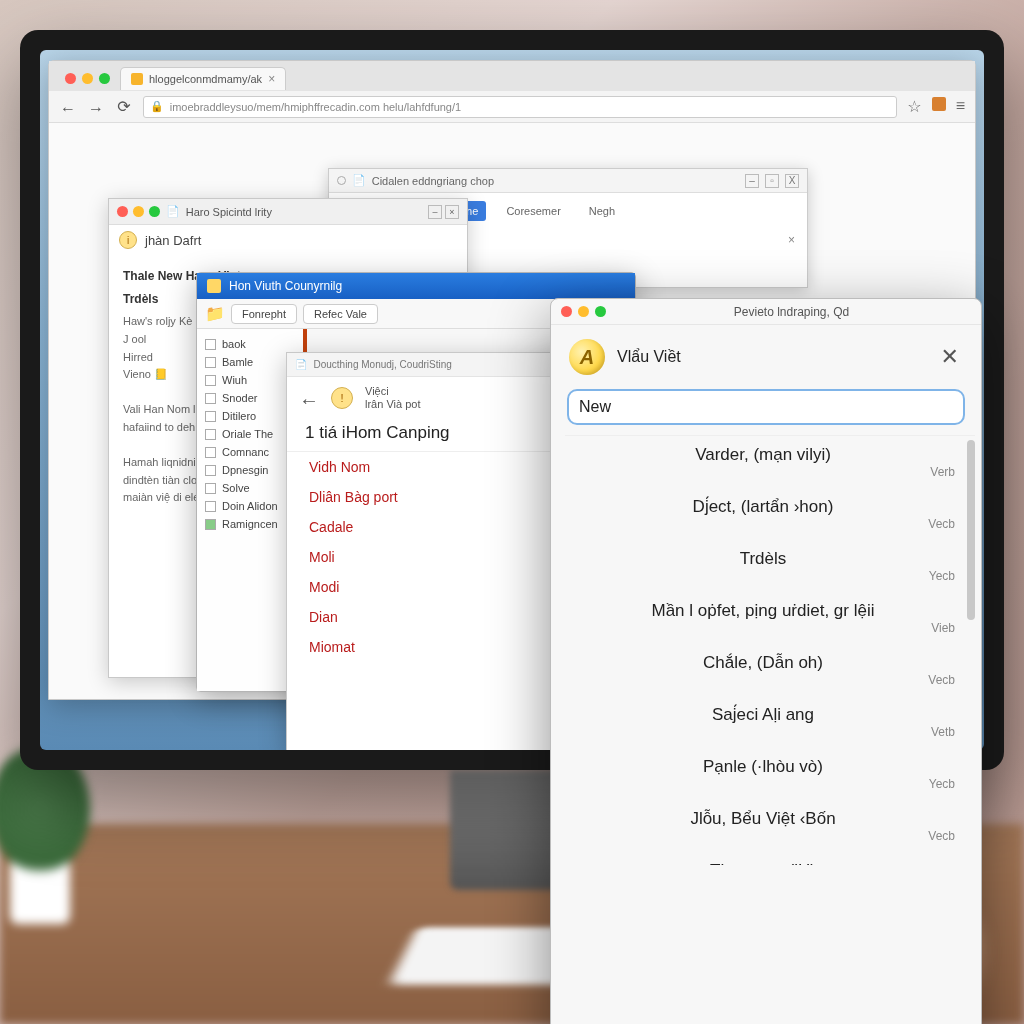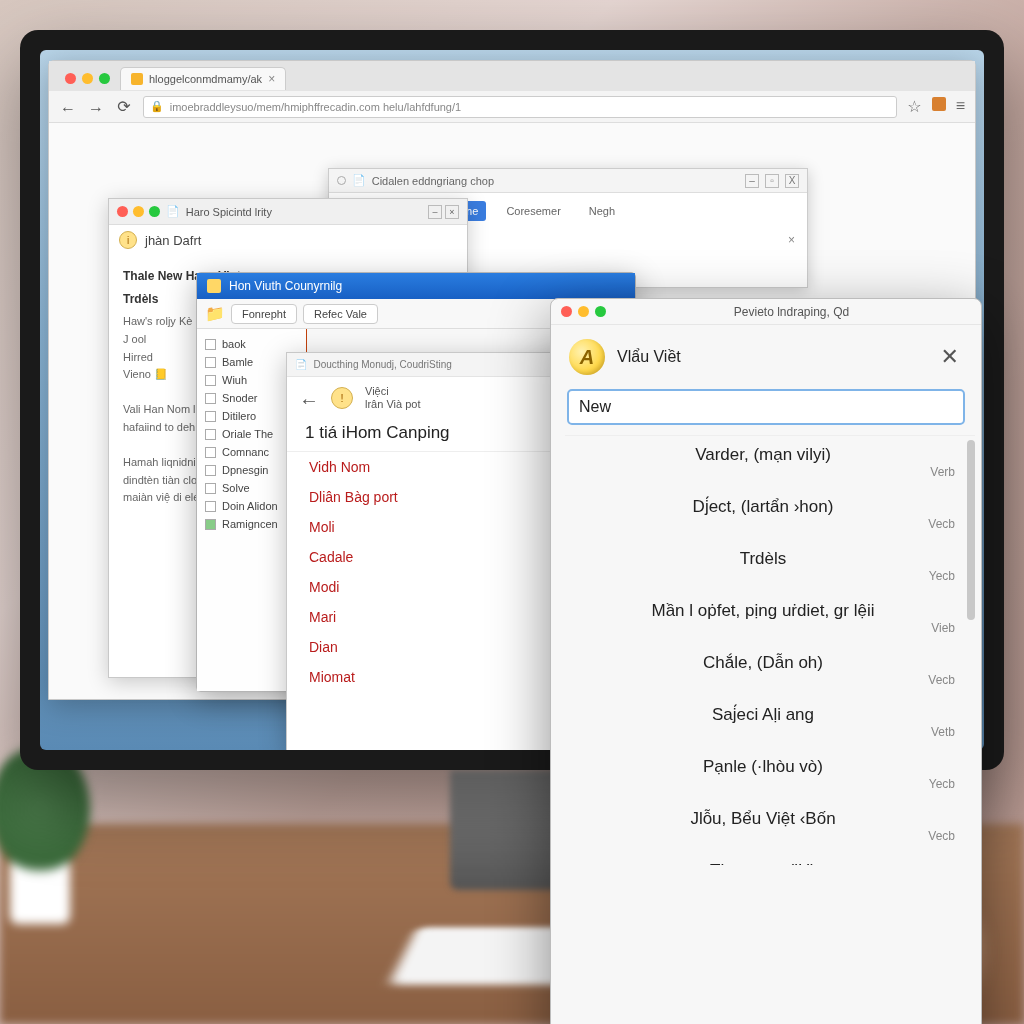--- a/index.html
+++ b/index.html
@@ -63,21 +63,21 @@
   .win2 {
     position:absolute; left:156px; top:222px; width:440px; height:420px;
     background:#f8f8f8; border:1px solid #b4b4b4; border-radius:5px;
     box-shadow:0 8px 30px rgba(0,0,0,0.3);
   }
   .titlebar2 { height:26px; background:linear-gradient(#2a7de0,#1860c4); color:#fff;
     display:flex; align-items:center; padding:0 10px; font-size:12px; gap:8px;}
   .titlebar2 .ticon{width:14px;height:14px;background:#ffd766;border-radius:2px;}
   .win2 .toolbar{height:30px;border-bottom:1px solid #ddd;display:flex;align-items:center;padding:0 8px;gap:6px;}
   .tabbtn{border:1px solid #ccc;background:#fff;border-radius:4px;padding:3px 10px;font-size:11px;color:#444;}
-  .sidebar2{position:absolute;left:0;top:56px;width:110px;bottom:0;background:#fefefe;border-right:1px solid #c2410c;padding:6px 0;}
+  .sidebar2{position:absolute;left:0;top:56px;width:110px;bottom:0;background:#fefefe;border-right:4px solid #c2410c;padding:6px 0;}
   .sbitem{display:flex;align-items:center;gap:6px;padding:3px 8px;font-size:11px;color:#444;}
   .sbitem .cb{width:11px;height:11px;border:1px solid #aaa;background:#fff;}
 
   
   .win1 { position:absolute; left:68px; top:148px; width:360px; height:480px;
     background:#fff; border:1px solid #c8c8c8; box-shadow:0 4px 20px rgba(0,0,0,0.2);}
   .win1 .hdr{height:26px;background:#f0f0f0;border-bottom:1px solid #ddd;display:flex;align-items:center;padding:0 8px;font-size:11px;color:#555;gap:6px;}
   .win1 .hdr .dots{display:flex;gap:5px;}
   .win1 .wminbtn{margin-left:auto;display:flex;gap:3px;}
   .win1 .wminbtn span{width:14px;height:14px;border:1px solid #bbb;font-size:9px;display:flex;align-items:center;justify-content:center;color:#666;}
@@ -117,21 +117,21 @@
   }
   .dlg .dtitle{height:26px;display:flex;align-items:center;padding:0 10px;font-size:12px;color:#555;gap:6px;border-bottom:1px solid #e6e6e6;}
   .dlg .dtitle .dots{display:flex;gap:6px;}
   .dlg .head{display:flex;align-items:center;padding:14px 18px;gap:12px;}
   .dlg .head .logo{width:36px;height:36px;border-radius:50%;background:radial-gradient(circle at 35% 35%,#fff2b0,#ffd84a 60%,#f0b820);
     display:flex;align-items:center;justify-content:center;font-size:20px;color:#8a6200;font-style:italic;font-weight:bold;
     box-shadow:inset -2px -2px 4px rgba(0,0,0,0.15);}
   .dlg .head .title{font-size:16px;color:#222;font-weight:400;}
   .dlg .head .close{margin-left:auto;font-size:22px;color:#555;cursor:pointer;padding:4px;}
   .dlg .searchwrap{padding:0 16px 10px;}
-  .dlg .search{width:100%;height:36px;border:2px solid #7fb4e8;border-radius:5px;
+  .dlg .search{width:100%;height:36px;border:2px solid #7fb4e8;border-radius:10px;
     padding:0 10px;font-size:16px;color:#222;outline:none;background:#fff;}
   .dlg .results{position:relative;margin:0 6px 0 14px;height:430px;overflow:hidden;border-top:1px solid #eee;}
   .dlg .scrollbar{position:absolute;right:0;top:4px;width:8px;height:180px;background:#c8c8c8;border-radius:4px;}
   .dlg .ritem{display:flex;align-items:center;padding:9px 20px 9px 6px;font-size:17px;color:#222;flex-direction:column;}
   .dlg .ritem .tag{margin-left:auto;font-size:12px;color:#888;}
   .dlg .footer{position:absolute;left:0;right:0;bottom:0;height:44px;border-top:1px solid #ddd;
     display:flex;align-items:center;padding:0 14px;background:#f2f2f2;border-radius:0 0 8px 8px;}
   .dlg .dlbtn{width:28px;height:26px;border:1px solid #bbb;border-radius:4px;background:#fff;
     display:flex;align-items:center;justify-content:center;font-size:14px;color:#444;}
   .dlg .cancel{margin-left:auto;padding:4px 14px;border:1px solid #bbb;border-radius:5px;
@@ -310,24 +310,23 @@
       <div class="circ">!</div>
       <div class="txt">
         <div>Việci</div>
         <div>lrân Vià pot</div>
       </div>
     </div>
     <div class="heading">1 tiá iHom Canping</div>
     <div class="list">
       <div class="li">Vidh Nom</div>
       <div class="li">Dliân Bàg port</div>
+      <div class="li">Cadale</div>
       <div class="li">Moli</div>
-      <div class="li">Cadale</div>
       <div class="li">Modi</div>
-      <div class="li">Mari</div>
       <div class="li">Dian</div>
       <div class="li">Miomat</div>
     </div>
   </div>
 
  </div>
 </div>
 
 <div class="dlg">
   <div class="dtitle">

